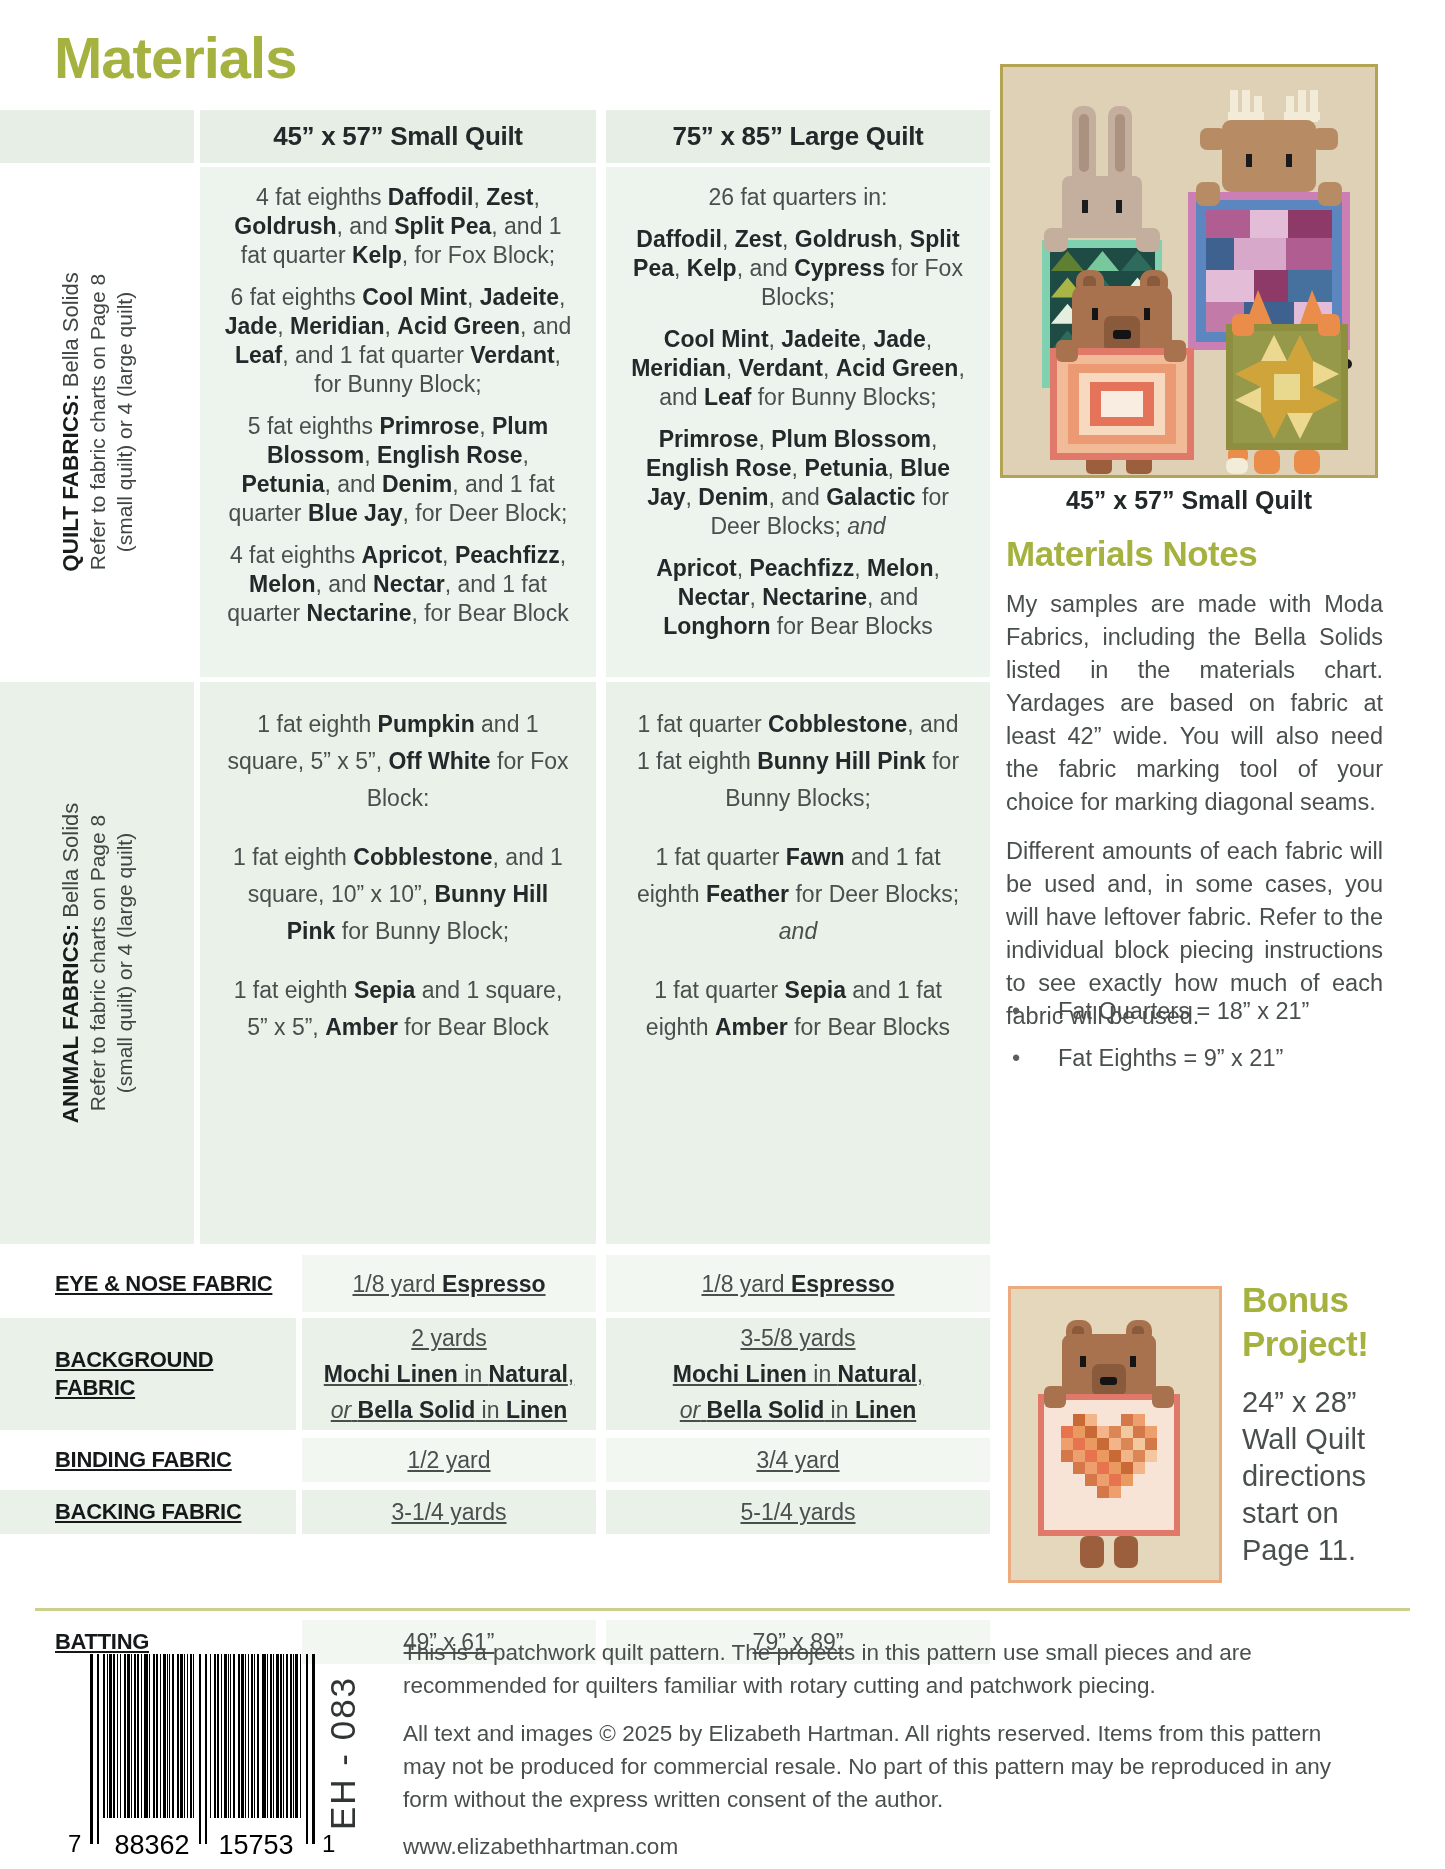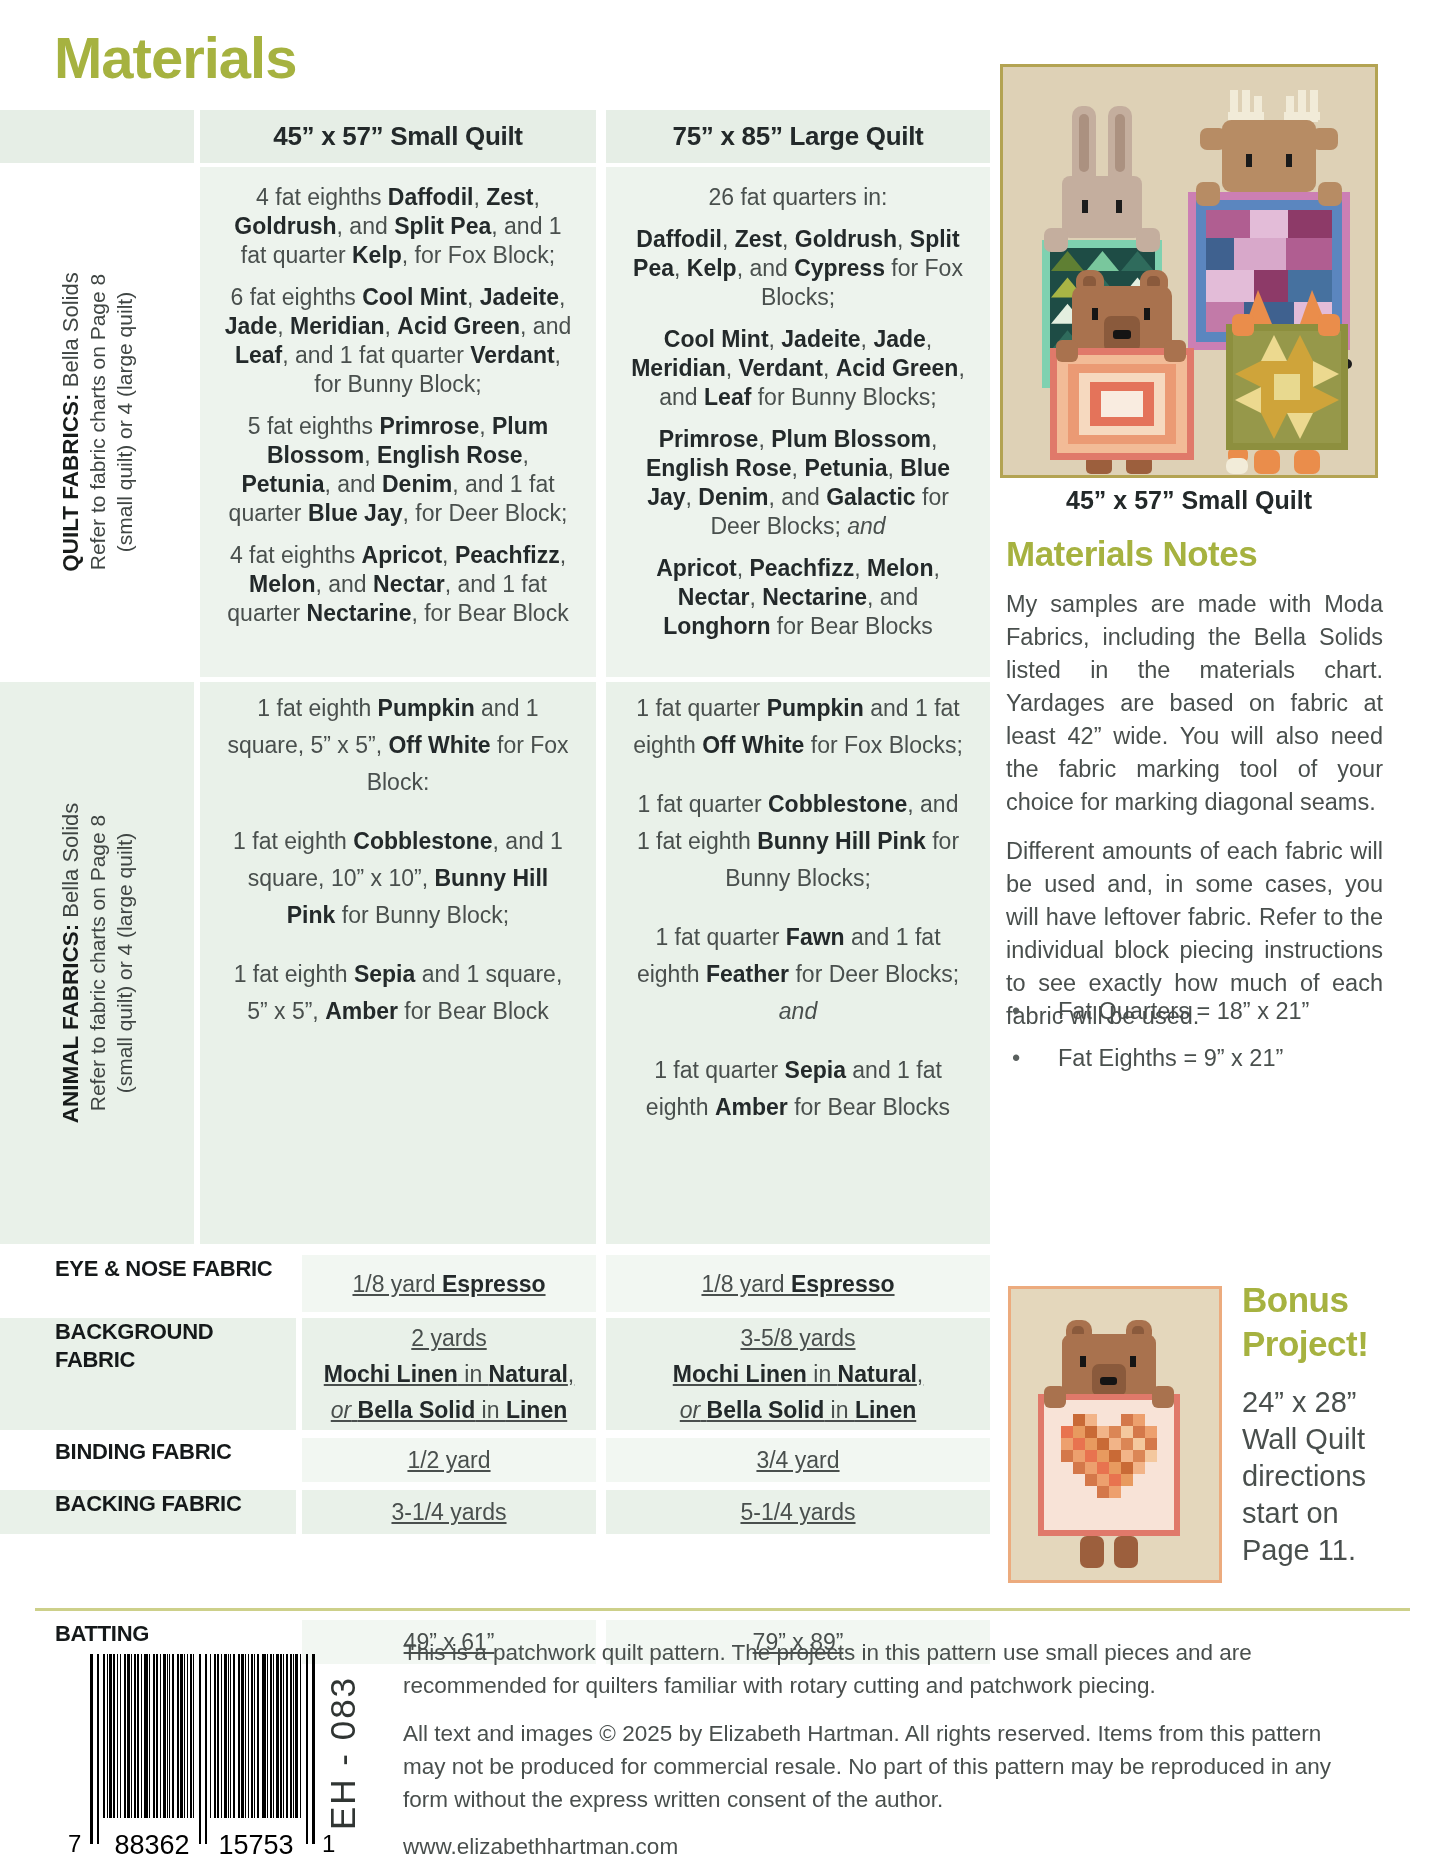--- a/index.html
+++ b/index.html
@@ -27,26 +27,26 @@
   .rowband .c1{left:302px;width:294px;}
   .c2{left:606px;width:384px;}
   .hdrcell{display:flex;align-items:center;justify-content:center;font-weight:bold;font-size:26px;color:var(--ink);letter-spacing:-0.3px;}
   .t-hdr{background:var(--tintHdr);}
   .t-sec{background:var(--tintSec);}
   .t-sec2{background:var(--tintSec2);}
   .t-light{background:var(--tintLight);}
   .t-lab{background:var(--tintLab);}
   .cellbody{text-align:center;font-size:23px;color:var(--body);padding:16px 24px 0 24px;}
   .cellbody .cellp{margin:0 0 13px 0;line-height:29px;}
-  .sec2 .cellbody{padding-top:8px;}
+  .sec2 .cellbody{padding-top:24px;}
   .sec2 .cellbody .cellp{margin-bottom:22px;line-height:37px;}
   .cellbody b{color:var(--ink);}
   .rowband .cellbody{display:flex;flex-direction:column;justify-content:center;height:100%;padding:0 10px;text-decoration:underline;}
   .rowband .cellbody .cellp{margin:0;line-height:36px;}
-  .rowlab{display:flex;padding-left:55px;font-weight:bold;font-size:22px;letter-spacing:-0.3px;color:#15191a;line-height:28px;}
+  .rowlab{display:flex;align-items:center;padding-left:55px;font-weight:bold;font-size:22px;letter-spacing:-0.3px;color:#15191a;line-height:28px;text-decoration:underline;}
   .rowlab span{display:block;width:225px;}
   .vwrap{position:absolute;left:50%;top:50%;transform:translate(-50%,-50%) rotate(-90deg);text-align:center;font-size:21px;line-height:27px;color:#3f4543;}
   .vwrap .vtitle{font-size:22px;}
   .vwrap b{color:#181c1b;font-size:22.5px;}
   .sec0 .vwrap{width:480px;}
   .sec2 .vwrap{width:530px;}
   
   .fig{border:0;}
   .caption{left:1000px;top:486px;width:378px;text-align:center;font-weight:bold;font-size:25px;color:var(--ink);}
   .notes-title{left:1006px;top:534px;font-size:35px;font-weight:bold;color:var(--green);letter-spacing:-0.5px;}
@@ -114,21 +114,20 @@
   </div>
   <div class="cell c1 t-sec2">
       <div class="cellbody">
         <p class="cellp">1 fat eighth <b>Pumpkin</b> and 1 square, 5” x 5”, <b>Off White</b> for Fox Block:</p>
         <p class="cellp">1 fat eighth <b>Cobblestone</b>, and 1 square, 10” x 10”, <b>Bunny Hill Pink</b> for Bunny Block;</p>
         <p class="cellp">1 fat eighth <b>Sepia</b> and 1 square, 5” x 5”, <b>Amber</b> for Bear Block</p>
       </div>
     </div>
   <div class="cell c2 t-sec2">
       <div class="cellbody">
-        <p class="cellp">1 fat quarter <b>Pumpkin</b> and 1 fat eighth <b>Off White</b> for Fox Blocks;</p>
         <p class="cellp">1 fat quarter <b>Cobblestone</b>, and 1 fat eighth <b>Bunny Hill Pink</b> for Bunny Blocks;</p>
         <p class="cellp">1 fat quarter <b>Fawn</b> and 1 fat eighth <b>Feather</b> for Deer Blocks; <i>and</i></p>
         <p class="cellp">1 fat quarter <b>Sepia</b> and 1 fat eighth <b>Amber</b> for Bear Blocks</p>
       </div>
     </div>
 </div>
 
 <div class="band rowband" style="top:1255px;height:57px;">
   <div class="cell lab rowlab">
       <span>EYE &amp; NOSE FABRIC</span>

